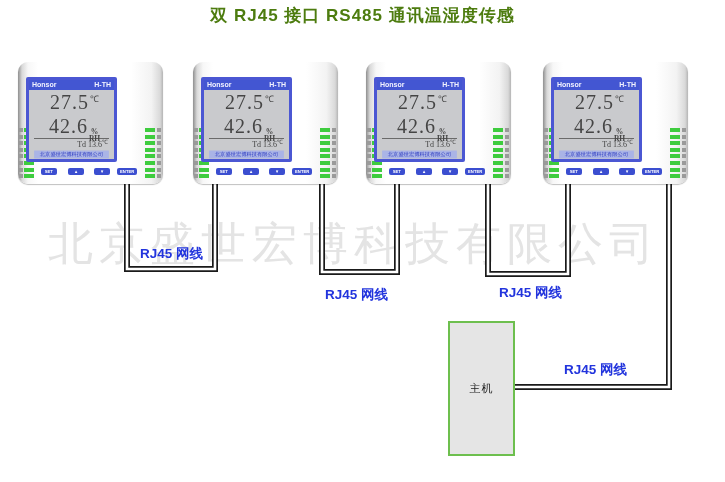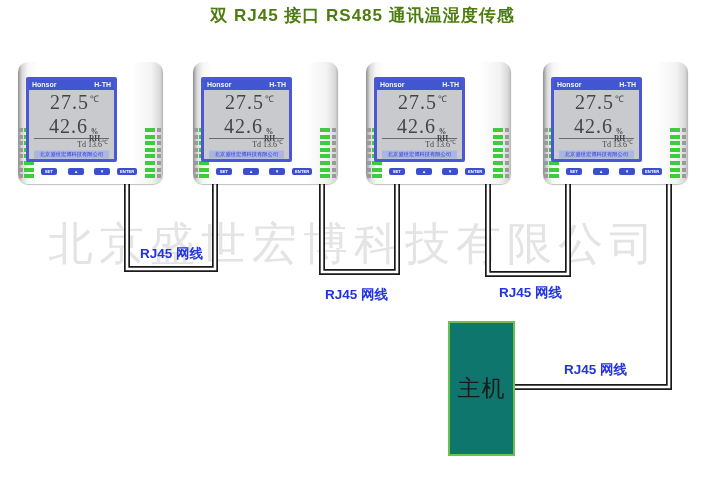--- a/index.html
+++ b/index.html
@@ -55,23 +55,23 @@
   .btn b{display:inline-block;transform:scale(.7);transform-origin:center;font-weight:bold;}
   .btn.b1{left:23px;width:16px}.btn.b2{left:50px;width:16px}
   .btn.b3{left:76px;width:16px}.btn.b4{left:99px;width:20px}
 
   
   .rj45-label{position:absolute;color:#2234dd;font-size:13.5px;font-weight:bold;z-index:4;white-space:nowrap;}
   .l1{left:140px;top:245px}.l2{left:325px;top:286px}.l3{left:499px;top:284px}.l4{left:564px;top:361px}
 
   
   .host-box{position:absolute;left:448px;top:321px;width:67px;height:135px;box-sizing:border-box;
-            background:#0f766e;border:2px solid #6dbf4e;z-index:3;
+            background:#e5e5e5;border:2px solid #6dbf4e;z-index:3;
             display:flex;align-items:center;justify-content:center;
-            font-size:23px;color:#1a1a1a;letter-spacing:1px;}
+            font-size:11px;color:#1a1a1a;letter-spacing:1px;}
 </style>
 </head>
 <body>
 
 <div id="canvas">
 
   <div class="title">
     <div>双 RJ45 接口 RS485 通讯温湿度传感</div>
   </div>
 

